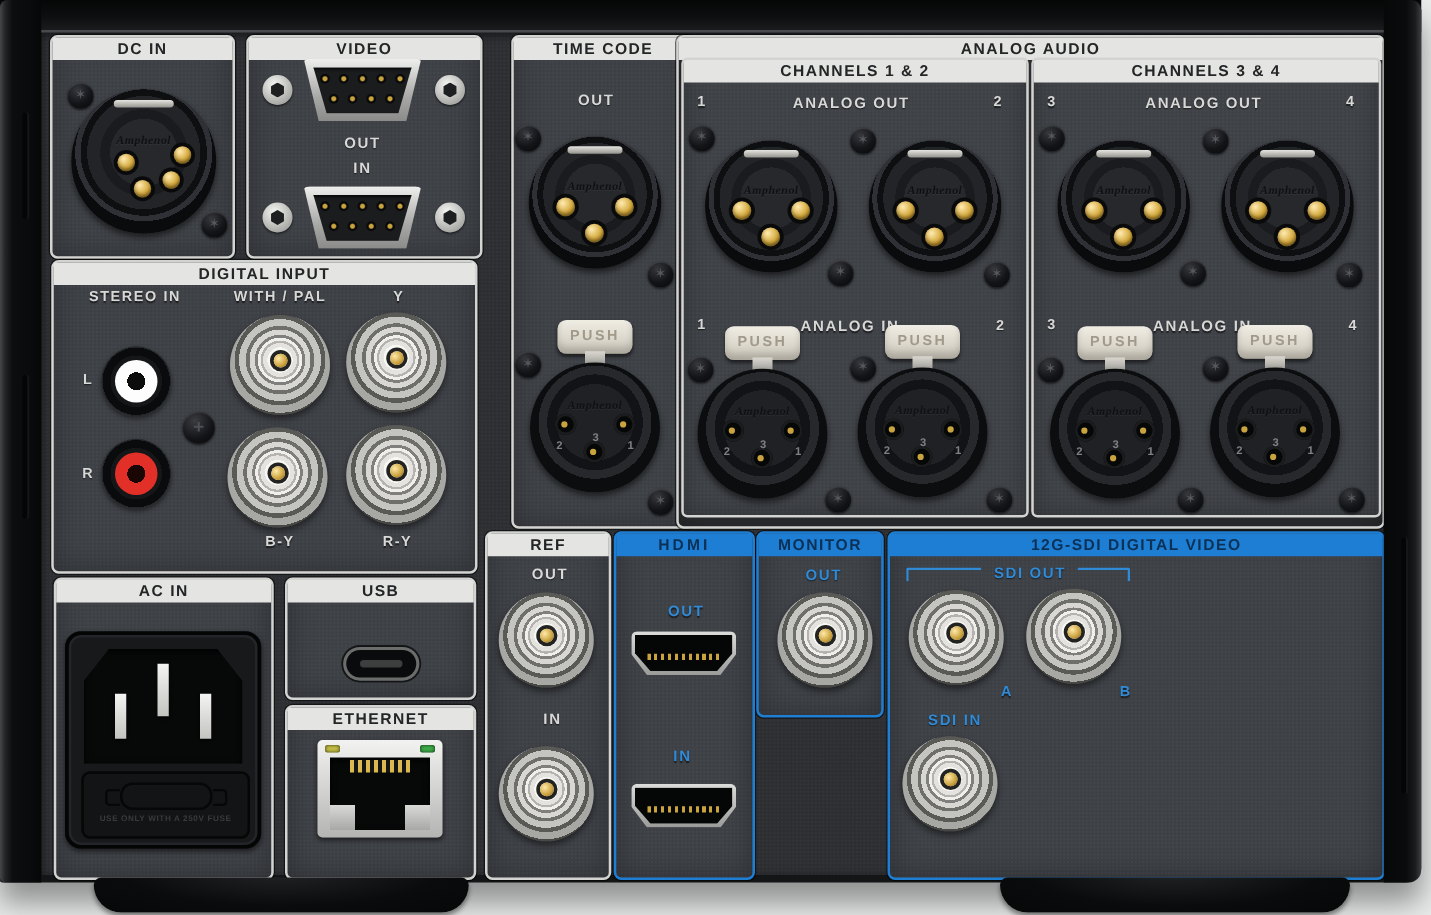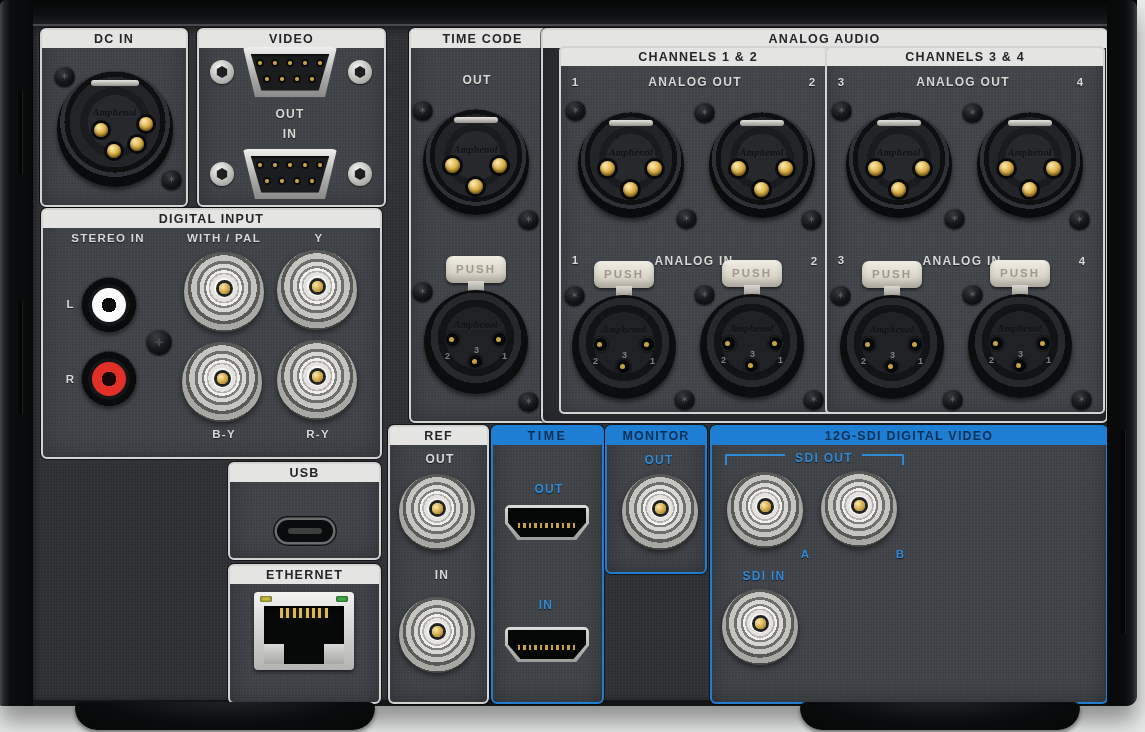--- a/index.html
+++ b/index.html
@@ -233,21 +233,21 @@
             <span class="pn" style="left:50px;top:55px">3</span>
             <span class="pn" style="left:78px;top:61px">1</span>
           </div>
         </div>
         <div class="torx" style="left:107px;top:361px;">✶</div>
       </div>
 
       <div class="sec dark" style="left:508px;top:2px;width:563px;height:391px;">
         <div class="hdr">ANALOG AUDIO</div>
 
-        <div class="sub" style="left:16px;top:16px;width:274px;height:364px;">
+        <div class="sub" style="left:2px;top:16px;width:274px;height:364px;">
           <div class="hdr">CHANNELS 1 &amp; 2</div>
           <div class="lbl num" style="left:14px;top:34px;">1</div>
           <div class="lbl" style="left:134px;top:34px;">ANALOG OUT</div>
           <div class="lbl num" style="left:251px;top:34px;">2</div>
           <div class="torx" style="left:4px;top:52px;">✶</div>
           <div class="torx" style="left:133px;top:54px;">✶</div>
           <div class="xlrm x3" style="left:17px;top:64px;">
             <div class="latch"></div>
               <div class="brand" style="top:34%;">Amphenol</div>
             <div class="pin pl"></div>
@@ -372,20 +372,34 @@
           </div>
         <div class="phil" style="left:103px;top:119px;">+</div>
         <div class="bnc" style="left:141px;top:42px;width:80px;height:80px;"></div>
         <div class="bnc" style="left:234px;top:40px;width:80px;height:80px;"></div>
         <div class="bnc" style="left:139px;top:132px;width:80px;height:80px;"></div>
         <div class="bnc" style="left:234px;top:130px;width:80px;height:80px;"></div>
         <div class="lbl" style="left:181px;top:224px;font-size:11.5px;">B-Y</div>
         <div class="lbl" style="left:275px;top:224px;font-size:11.5px;">R-Y</div>
       </div>
 
+      <div class="sec" style="left:10px;top:436px;width:172px;height:238px;">
+        <div class="hdr">AC IN</div>
+        <div class="iec">
+          <div class="socket">
+            <div class="prong" style="left:25px;top:36px;height:36px;"></div>
+            <div class="prong" style="left:59px;top:12px;height:42px;"></div>
+            <div class="prong" style="left:93px;top:36px;height:36px;"></div>
+          </div>
+          <div class="drawer">
+            <div class="pill"></div>
+            <div class="fusetext">USE ONLY WITH A 250V FUSE</div>
+          </div>
+        </div>
+      </div>
 
       <div class="sec" style="left:195px;top:436px;width:149px;height:94px;">
         <div class="hdr">USB</div>
         <div class="usbc" style="left:47px;top:56px;"></div>
       </div>
 
       <div class="sec" style="left:195px;top:538px;width:149px;height:136px;">
         <div class="hdr">ETHERNET</div>
         <div class="rj45" style="left:24px;top:26px;">
           <div class="led yellow"></div>
@@ -399,21 +413,21 @@
 
       <div class="sec" style="left:355px;top:399px;width:97px;height:275px;">
         <div class="hdr">REF</div>
         <div class="lbl" style="left:50px;top:32px;">OUT</div>
         <div class="bnc" style="left:9px;top:47px;width:76px;height:76px;"></div>
         <div class="lbl" style="left:52px;top:148px;">IN</div>
         <div class="bnc" style="left:9px;top:170px;width:76px;height:76px;"></div>
       </div>
 
       <div class="sec blue" style="left:458px;top:399px;width:109px;height:275px;">
-        <div class="hdr hdmi-logo">TIME</div>
+        <div class="hdr hdmi-logo">HDMI</div>
         <div class="lbl blue" style="left:56px;top:62px;">OUT</div>
         <div class="hdmiport" style="left:12px;top:78px;">
           <div class="bez"></div>
             <div class="cav"></div>
             <div class="hpins"></div>
         </div>
         <div class="lbl blue" style="left:53px;top:178px;">IN</div>
         <div class="hdmiport" style="left:12px;top:200px;">
           <div class="bez"></div>
             <div class="cav"></div>

